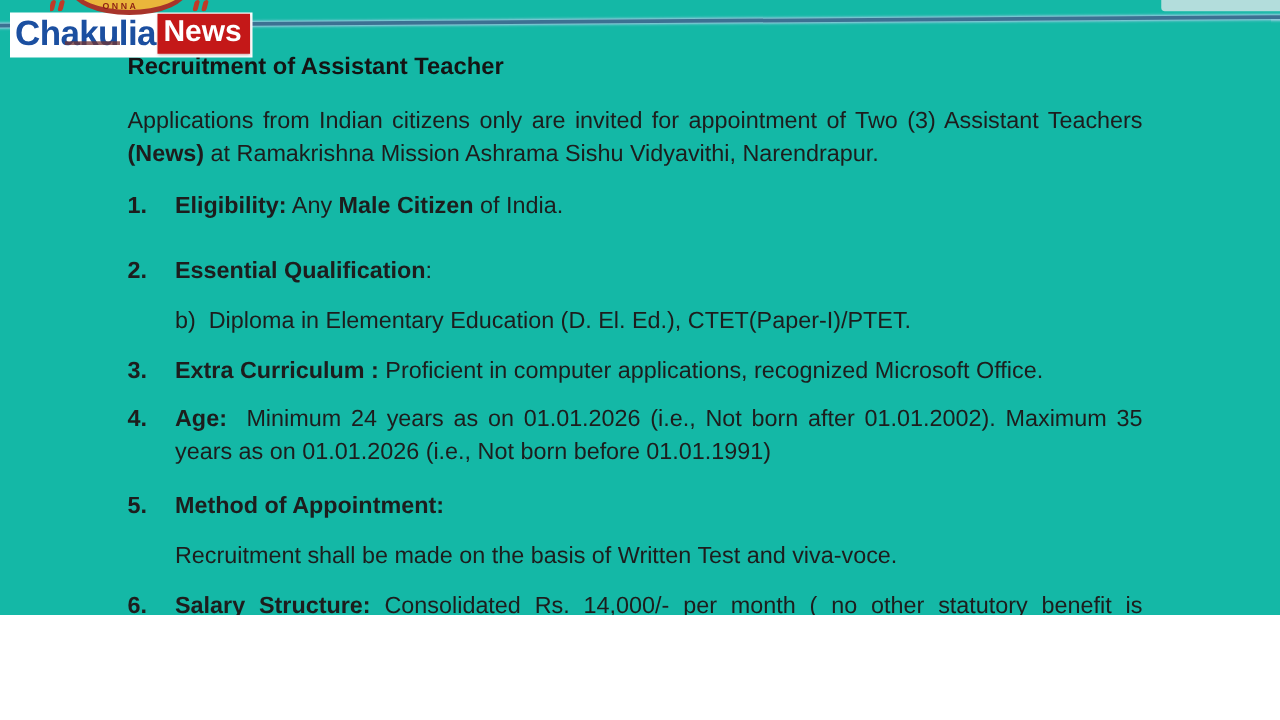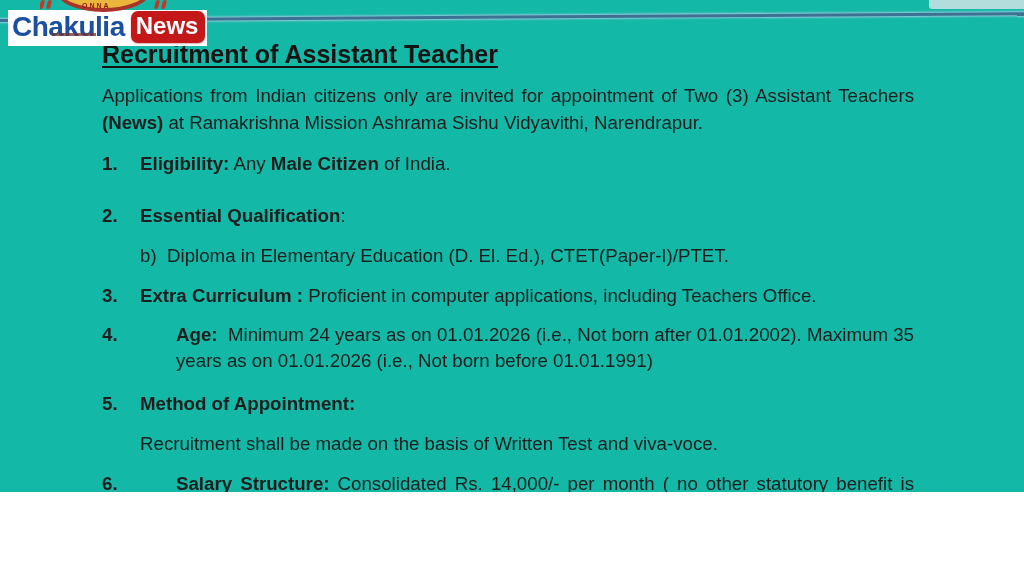--- a/index.html
+++ b/index.html
@@ -57,22 +57,22 @@
     line-height: 1;
   }
   .brand-second {
     display: inline-block;
     background: #c41818;
     color: #ffffff;
     font-weight: bold;
     font-size: 24px;
     line-height: 1;
     padding: 3px 7px 5px 5px;
-    border-radius: 7px;
-    margin-left: 6px;
+    border-radius: 0;
+    margin-left: 1px;
     box-shadow: 0 1px 2px rgba(120,30,30,.35);
   }
   .brand-tagline {
     position: absolute;
     left: 52px;
     top: 33px;
     width: 44px;
     height: 3px;
     background: #6e3434;
     opacity: .75;
@@ -126,35 +126,34 @@
     position: absolute;
     left: 102px;
     top: 42px;
     width: 812px;
     padding-top: 1px;
     color: #1d1d1d;
     font-size: 18.7px;
     line-height: 26.5px;
   }
   .doc-title {
-    font-size: 25px;
+    font-size: 19px;
     font-weight: bold;
     color: #141414;
-    text-decoration: underline;
     text-underline-offset: 3px;
     text-decoration-thickness: 2px;
     margin-bottom: 18px;
     line-height: 22px;
   }
   .intro { text-align: justify; margin-bottom: 15px; }
   .b { font-weight: bold; }
   .row { display: flex; }
   .num { width: 38px; flex-shrink: 0; font-weight: bold; }
   .itext { flex: 1; }
-  .just { text-align: justify; margin-left: 36px; }
+  .just { text-align: justify; }
   .indent { margin-left: 38px; }
   .mb25 { margin-bottom: 25px; }
   .mb13 { margin-bottom: 13.5px; }
   .mb14 { margin-bottom: 14.5px; }
   .mb12 { margin-bottom: 12.5px; }
   .mb16 { margin-bottom: 16px; }
 </style>
 </head>
 <body>
 
@@ -194,21 +193,21 @@
     </div>
 
     <div class="row mb13">
       <span class="num">2.</span>
       <span class="itext"><span class="b">Essential Qualification</span><span>:</span></span>
     </div>
     <div class="indent mb13">b)&nbsp; Diploma in Elementary Education (D. El. Ed.), CTET(Paper-I)/PTET.</div>
 
     <div class="row mb12">
       <span class="num">3.</span>
-      <span class="itext"><span class="b">Extra Curriculum :</span><span> Proficient in computer applications, including Teachers Office.</span></span>
+      <span class="itext"><span class="b">Extra Curriculum :</span><span> Proficient in computer applications, recognized Microsoft Office.</span></span>
     </div>
 
     <div class="row mb16">
       <span class="num">4.</span>
       <span class="itext just"><span class="b">Age:</span><span>&nbsp; Minimum 24 years as on 01.01.2026 (i.e., Not born after 01.01.2002). Maximum 35 years as on 01.01.2026 (i.e., Not born before 01.01.1991)</span></span>
     </div>
 
     <div class="row mb13">
       <span class="num">5.</span>
       <span class="itext"><span class="b">Method of Appointment:</span></span>

